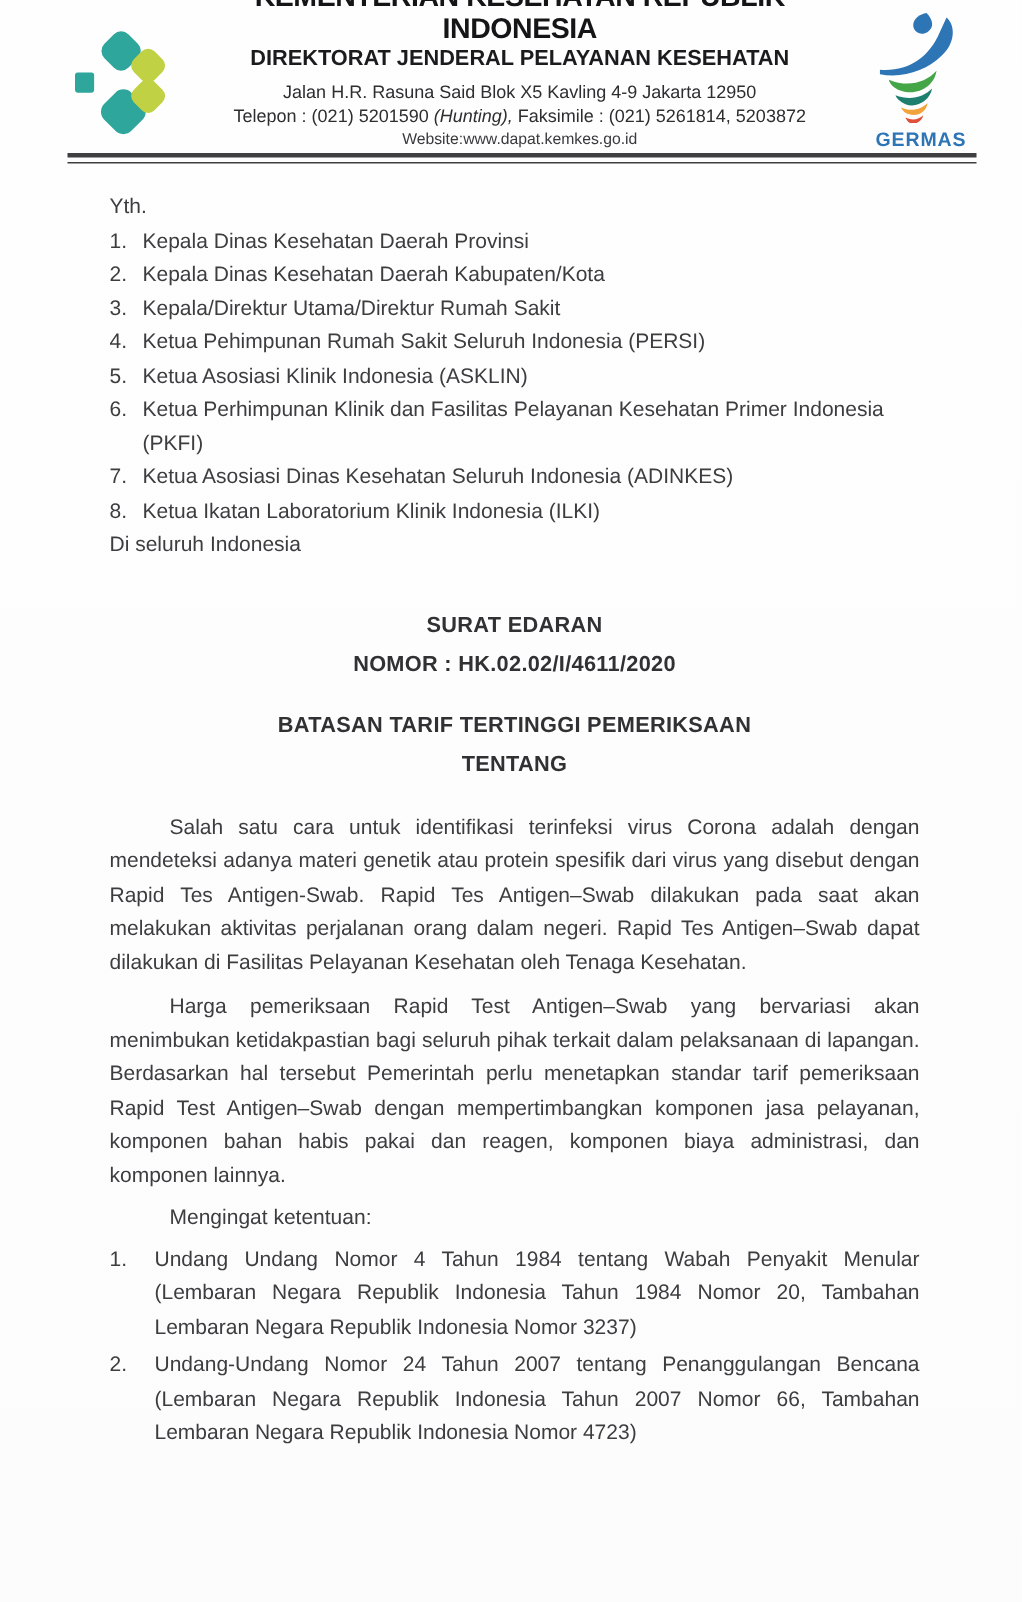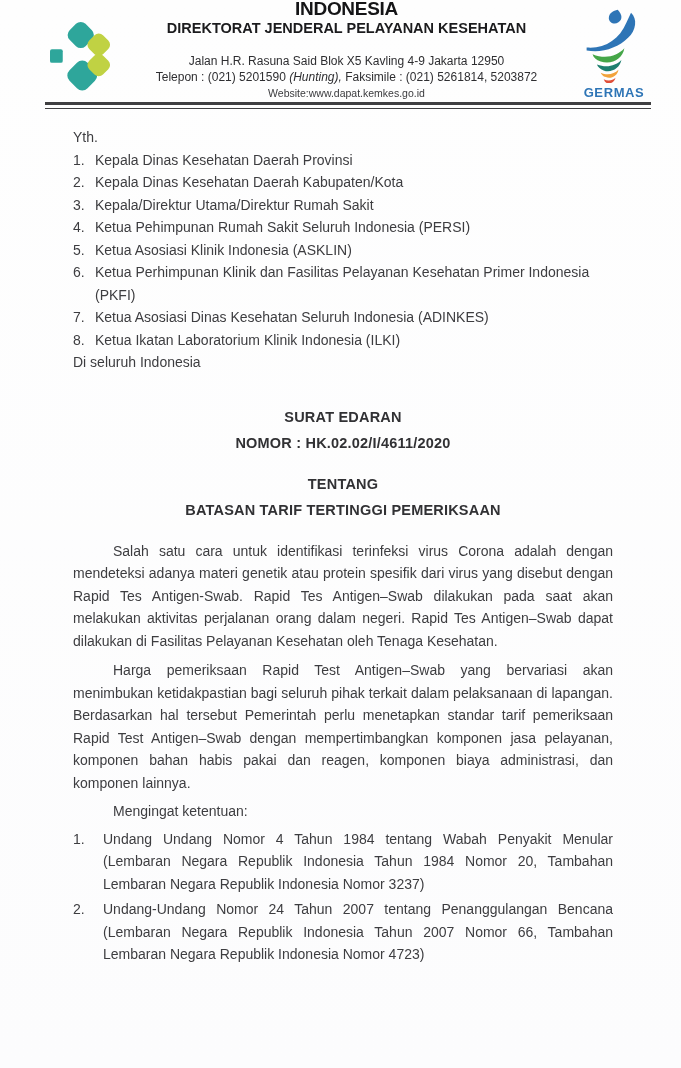--- a/index.html
+++ b/index.html
@@ -12,21 +12,21 @@
     position:relative;
   }
   .page { position:absolute; inset:0; background:linear-gradient(180deg,#fefefe 0%,#fcfcfd 100%); }
 
   
   .letterhead { display:flex; align-items:flex-end; padding:34px 24px 0 50px; height:100px; box-sizing:border-box; }
   .logo-kemenkes { width:72px; flex:0 0 72px; margin-top:2px; }
   .lh-text { flex:1; text-align:center; padding:0 2px; }
   .lh-ministry { font-size:19px; font-weight:bold; color:#151517; letter-spacing:-0.3px; line-height:21px; }
   .lh-directorate { font-size:14.5px; font-weight:bold; color:#1b1b1d; margin-top:1px; line-height:17px; }
-  .lh-address { font-size:12px; color:#2e2e31; margin-top:17px; line-height:15px; }
+  .lh-address { font-size:12px; color:#2e2e31; margin-top:6px; line-height:15px; }
   .lh-phone { font-size:12px; color:#2e2e31; margin-top:1px; line-height:15px; }
   .lh-phone .italic { font-style:italic; }
   .lh-website { font-size:10.5px; color:#3a3a3d; margin-top:2px; line-height:13px; }
   .logo-germas { width:86px; flex:0 0 86px; text-align:center; margin-top:0; }
   .germas-label { font-size:13px; font-weight:bold; color:#2e75b6; letter-spacing:0.6px; margin-top:-2px; }
 
   .rule { margin:2px 30px 0 45px; border-top:3.5px solid #3f3f41; border-bottom:1.5px solid #3f3f41; height:3px; }
 
   
   .content { padding:17px 68px 0 73px; font-size:14px; line-height:22.5px; color:#3d3d40; }
@@ -128,22 +128,22 @@
           <span class="txt">Ketua Ikatan Laboratorium Klinik Indonesia (ILKI)</span>
         </div>
     </div>
 
     <div class="closing">Di seluruh Indonesia</div>
 
     <div class="title-block">
       <div class="title-line">SURAT EDARAN</div>
       <div class="title-line">NOMOR : HK.02.02/I/4611/2020</div>
       <div class="title-gap"></div>
+      <div class="title-line">BATASAN TARIF TERTINGGI PEMERIKSAAN</div>
       <div class="title-line">TENTANG</div>
-      <div class="title-line">BATASAN TARIF TERTINGGI PEMERIKSAAN</div>
     </div>
 
     <p class="para para1">Salah satu cara untuk identifikasi terinfeksi virus Corona adalah dengan mendeteksi adanya materi genetik atau protein spesifik dari virus yang disebut dengan Rapid Tes Antigen-Swab. Rapid Tes Antigen–Swab dilakukan pada saat akan melakukan aktivitas perjalanan orang dalam negeri. Rapid Tes Antigen–Swab dapat dilakukan di Fasilitas Pelayanan Kesehatan oleh Tenaga Kesehatan.</p>
     <p class="para para2">Harga pemeriksaan Rapid Test Antigen–Swab yang bervariasi akan menimbukan ketidakpastian bagi seluruh pihak terkait dalam pelaksanaan di lapangan. Berdasarkan hal tersebut Pemerintah perlu menetapkan standar tarif pemeriksaan Rapid Test Antigen–Swab dengan mempertimbangkan komponen jasa pelayanan, komponen bahan habis pakai dan reagen, komponen biaya administrasi, dan komponen lainnya.</p>
 
     <div class="considering">Mengingat ketentuan:</div>
 
     <div class="legal-list">
       <div class="legal-row">
           <span class="num">1.</span>

